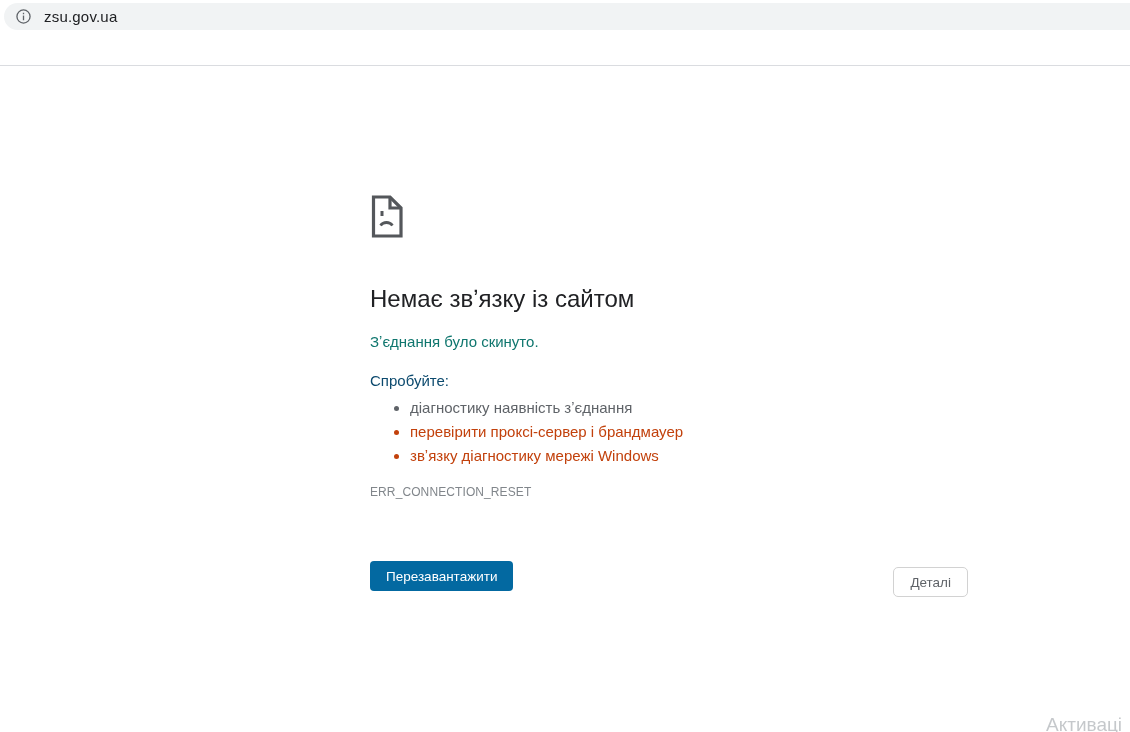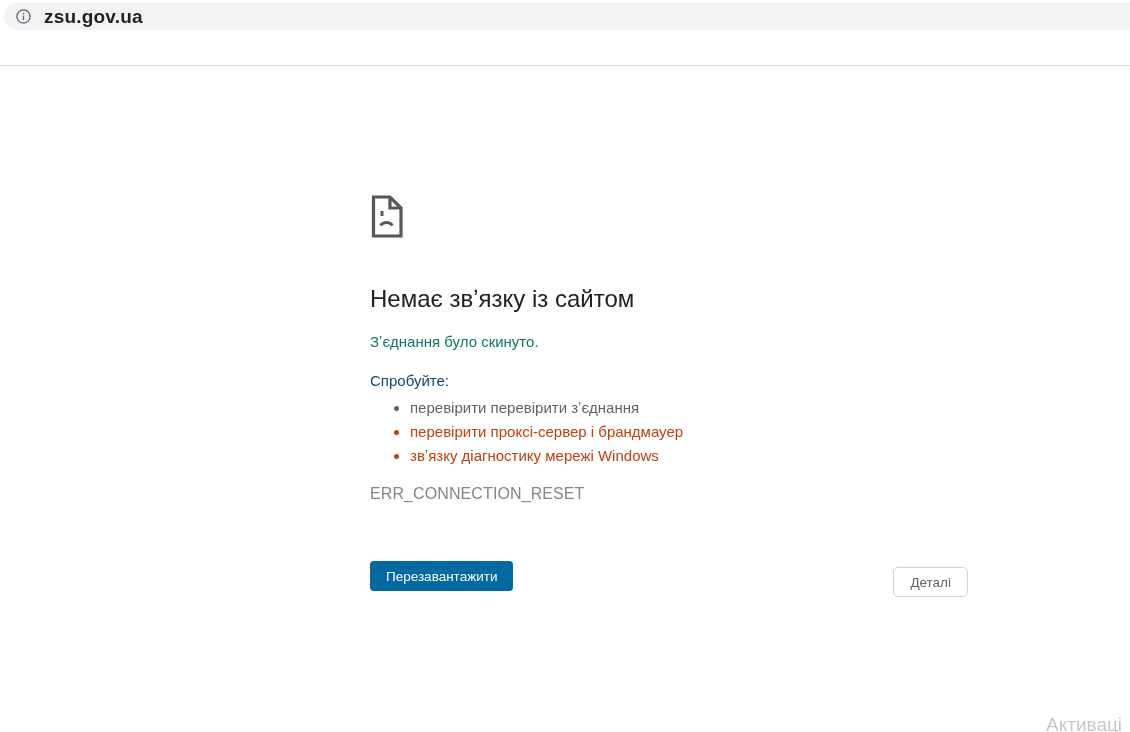--- a/index.html
+++ b/index.html
@@ -21,24 +21,23 @@
     align-items: center;
     padding-left: 12px;
   }
   .info-icon {
     width: 15px; height: 15px;
     flex: 0 0 auto;
     margin-right: 13px;
     display: block;
   }
   .omnibox-url {
-    font-size: 19px;
+    font-size: 15px;
     color: #202124;
     letter-spacing: 0.2px;
-    font-weight: bold;
   }
   .toolbar-divider {
     position: absolute;
     top: 65px; left: 0; width: 1130px;
     height: 1px;
     background: #dadce0;
   }
   
   .content {
     position: absolute;
@@ -79,21 +78,21 @@
     font-size: 15px;
     color: #5f6368;
   }
   .suggestions-list li {
     line-height: 24px;
   }
   .suggestions-list li.link-item { color: #c2410c; }
   .error-code {
     position: absolute;
     left: 0; top: 485px;
-    font-size: 16px;
+    font-size: 12px;
     color: #81868b;
     letter-spacing: 0.1px;
   }
   .buttons-row {
     position: absolute;
     left: 0; top: 555px;
     width: 598px;
     display: flex;
     justify-content: space-between;
     align-items: center;
@@ -152,21 +151,21 @@
     <path d="M10.5 30.5 C 13.5 26.5, 19.5 26.5, 22.5 30.5" fill="none" stroke="#54575b" stroke-width="2.8"></path>
   </svg>
 
   <h1 class="error-title">Немає звʼязку із сайтом</h1>
 
   <p class="error-subtitle">Зʼєднання було скинуто.</p>
 
   <p class="suggestions-label">Спробуйте:</p>
 
   <ul class="suggestions-list">
-    <li>перевірити перевірити зʼєднання</li>
+    <li>діагностику наявність зʼєднання</li>
     <li class="link-item">перевірити проксі-сервер і брандмауер</li>
     <li class="link-item">звʼязку діагностику мережі Windows</li>
   </ul>
 
   <div class="error-code">ERR_CONNECTION_RESET</div>
 
   <div class="buttons-row">
     <button class="btn btn-primary">Перезавантажити</button>
     <button class="btn btn-secondary">Деталі</button>
   </div>

